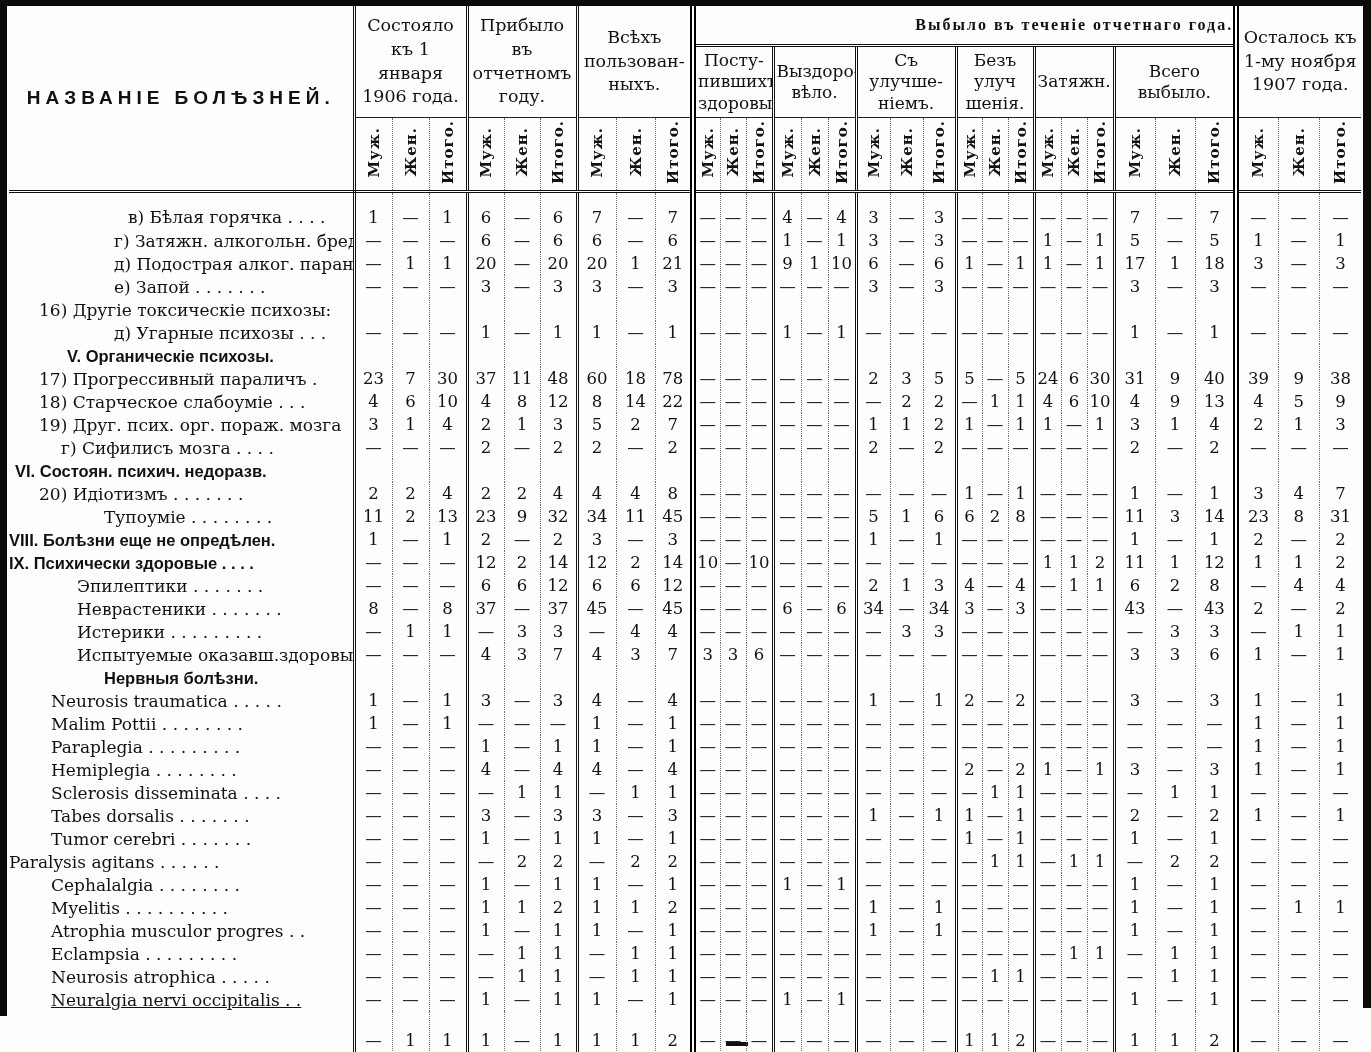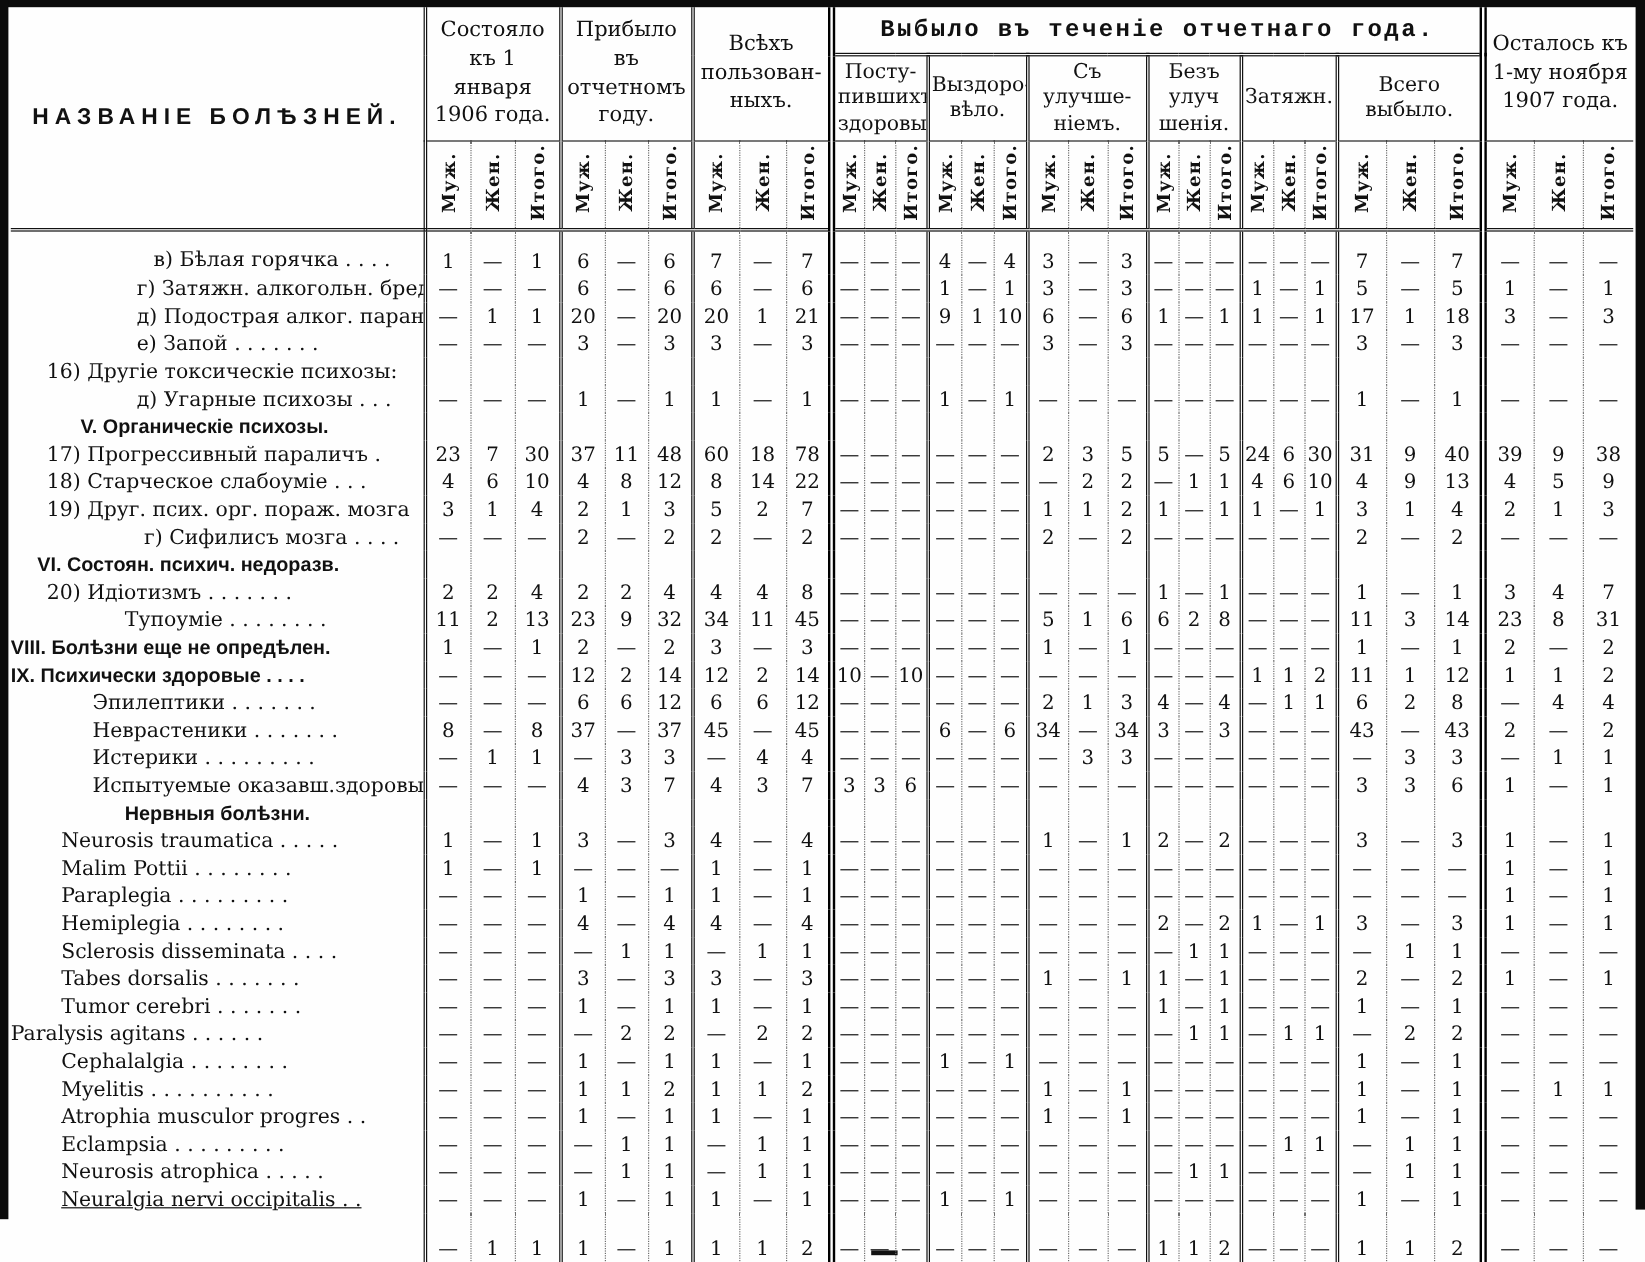--- a/index.html
+++ b/index.html
@@ -13,22 +13,22 @@
   #artifact-dash{position:absolute;left:726px;top:1042px;width:22px;height:4px;background:#111;}
 
   table{border-collapse:collapse;table-layout:fixed;position:absolute;left:9px;top:6px;width:1352px;}
   th,td{padding:0;margin:0;overflow:hidden;white-space:nowrap;}
 
   
   thead th{font-weight:normal;vertical-align:middle;text-align:center;}
   th.name-head{font-family:"Liberation Sans",sans-serif;font-weight:700;font-size:19px;
                letter-spacing:5px;border-right:3px double #111;border-bottom:3px double #111;}
   th.group-head{font-size:17.5px;line-height:1.35;border-bottom:1px solid #222;padding:2px 4px;white-space:normal;}
-  th.departed-head{font-family:Liberation Mono, monospace;font-weight:700;font-size:20px;
-                   letter-spacing:2px;border-bottom:3px double #111;height:38px;}
+  th.departed-head{font-family:Liberation Serif, serif;font-weight:700;font-size:16px;
+                   letter-spacing:2px;border-bottom:3px double #111;height:38px;text-align:right;}
   th.sub-head{font-size:17px;line-height:1.25;border-bottom:1px solid #222;padding:2px 2px;white-space:normal;height:66px;}
   tr.rot-row th{height:72px;vertical-align:middle;border-bottom:3px double #111;}
   .vert{display:inline-block;writing-mode:vertical-rl;transform:rotate(180deg);
         font-weight:700;font-size:15px;letter-spacing:1px;font-family:"DejaVu Serif",serif;}
 
   
   .ss{border-left:1px dotted #6f6f6f;}
   .gs{border-left:3px double #111;}
   .major{border-left:6px double #000;}
 
@@ -462,21 +462,21 @@
           <td class="ss dash">—</td>
           <td class="ss">1</td>
           <td class="gs">3</td>
           <td class="ss">1</td>
           <td class="ss">4</td>
           <td class="major">2</td>
           <td class="ss">1</td>
           <td class="ss">3</td>
         </tr>
         <tr>
-          <td class="lbl"><span style="margin-left: 111px;">г) Сифилисъ мозга  .  .  .  .</span></td>
+          <td class="lbl"><span style="margin-left: 52px;">г) Сифилисъ мозга  .  .  .  .</span></td>
           <td class="gs dash">—</td>
           <td class="ss dash">—</td>
           <td class="ss dash">—</td>
           <td class="gs">2</td>
           <td class="ss dash">—</td>
           <td class="ss">2</td>
           <td class="gs">2</td>
           <td class="ss dash">—</td>
           <td class="ss">2</td>
           <td class="major dash">—</td>
@@ -495,21 +495,21 @@
           <td class="ss dash">—</td>
           <td class="ss dash">—</td>
           <td class="gs">2</td>
           <td class="ss dash">—</td>
           <td class="ss">2</td>
           <td class="major dash">—</td>
           <td class="ss dash">—</td>
           <td class="ss dash">—</td>
         </tr>
         <tr>
-          <td class="lbl"><span class="boldlbl" style="margin-left: 22px; text-align: right;">VI. Состоян. психич. недоразв.</span></td>
+          <td class="lbl"><span class="boldlbl" style="margin-left: 6px; text-align: right;">VI. Состоян. психич. недоразв.</span></td>
           <td class="gs"></td>
           <td class="ss"></td>
           <td class="ss"></td>
           <td class="gs"></td>
           <td class="ss"></td>
           <td class="ss"></td>
           <td class="gs"></td>
           <td class="ss"></td>
           <td class="ss"></td>
           <td class="major"></td>

